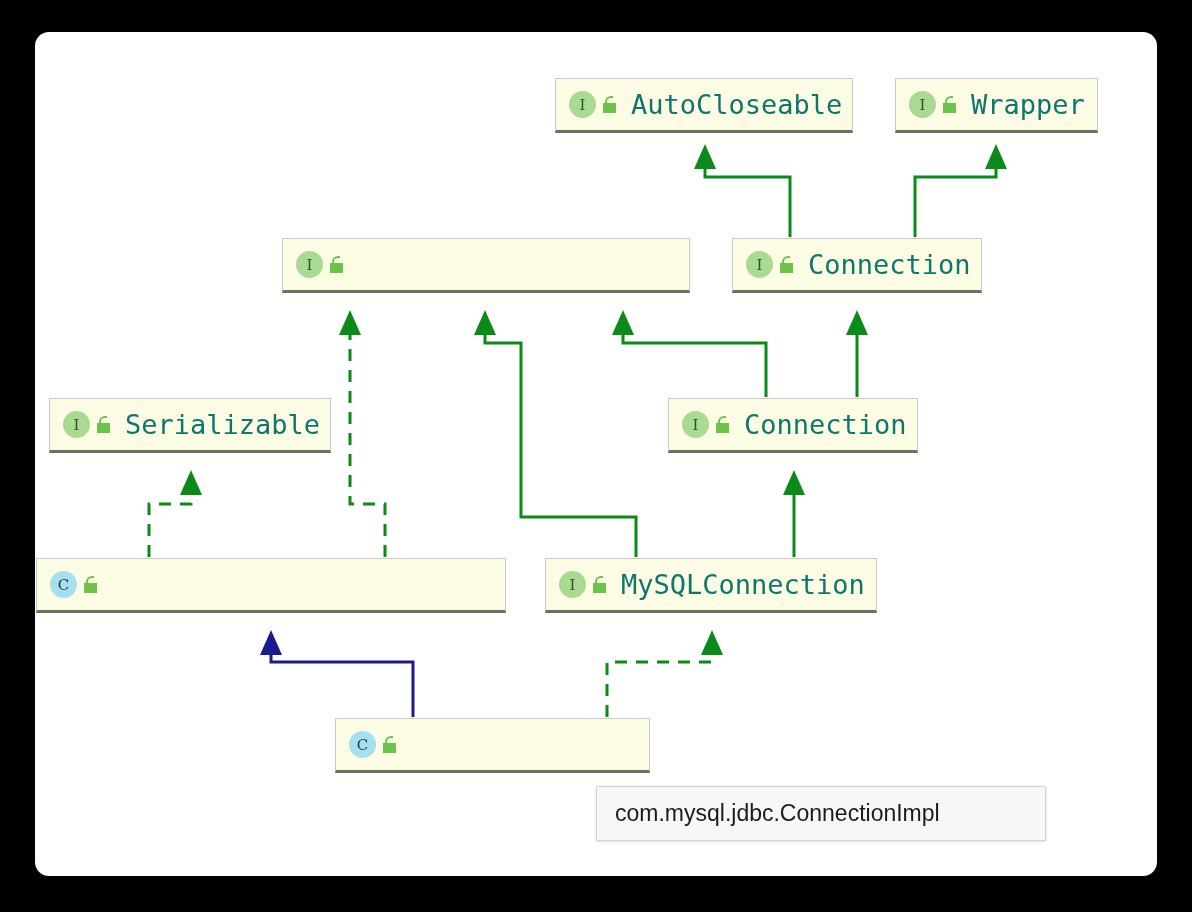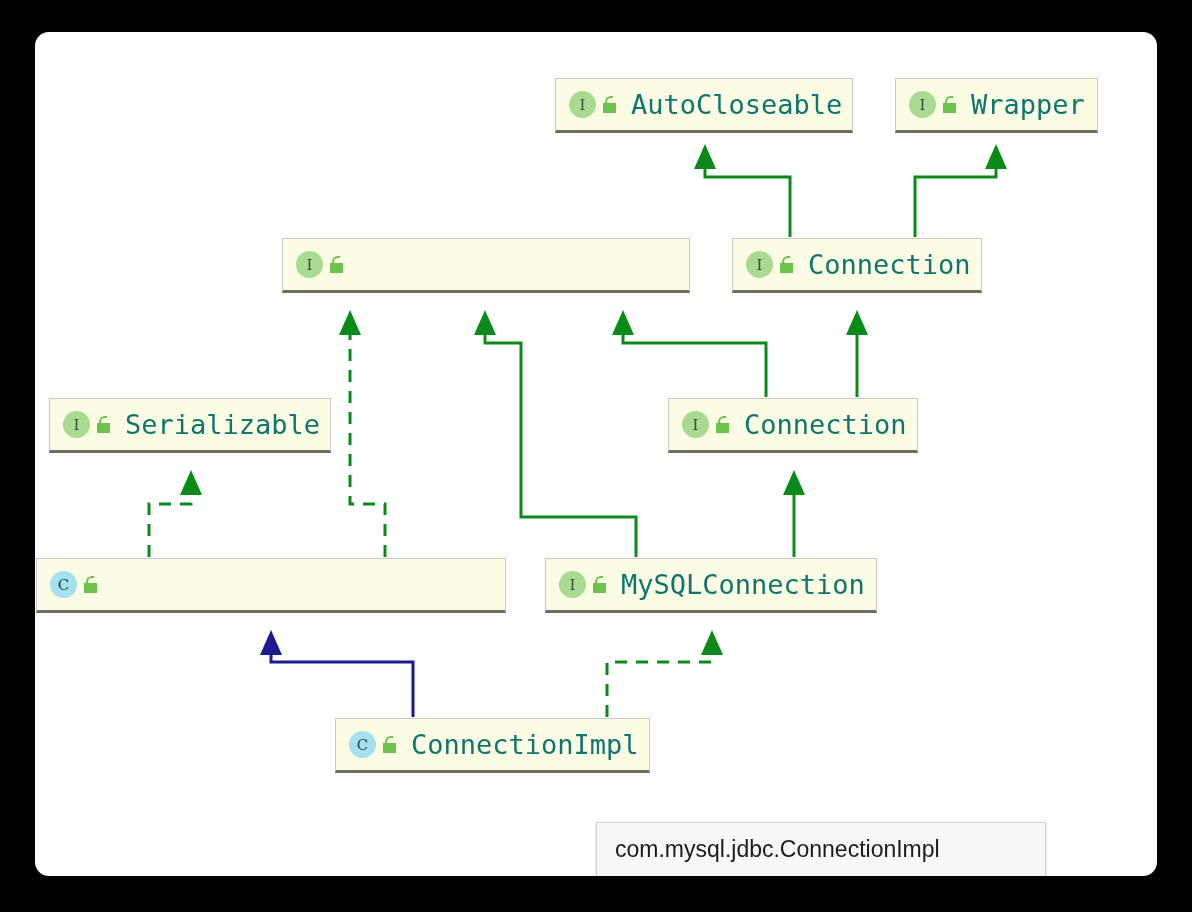--- a/index.html
+++ b/index.html
@@ -247,21 +247,20 @@
       </span>
       <span class="node-label">MySQLConnection</span>
     </div>
 
     <div class="node" style="left:300px; top:686px; width:315px; height:55px;">
       <span class="badge badge-class">C</span>
       <span class="lock">
         <span class="shackle"></span>
           <span class="body"></span>
       </span>
-      <span class="node-label">ConnectionImpl</span>
-    </div>
-
-    <div class="tooltip" style="left:561px; top:790px; width:450px; height:55px;">
+    </div>
+
+    <div class="tooltip" style="left:561px; top:754px; width:450px; height:55px;">
       <span>com.mysql.jdbc.ConnectionImpl</span>
     </div>
 
   </div>
 </div>
 
 </body></html>

